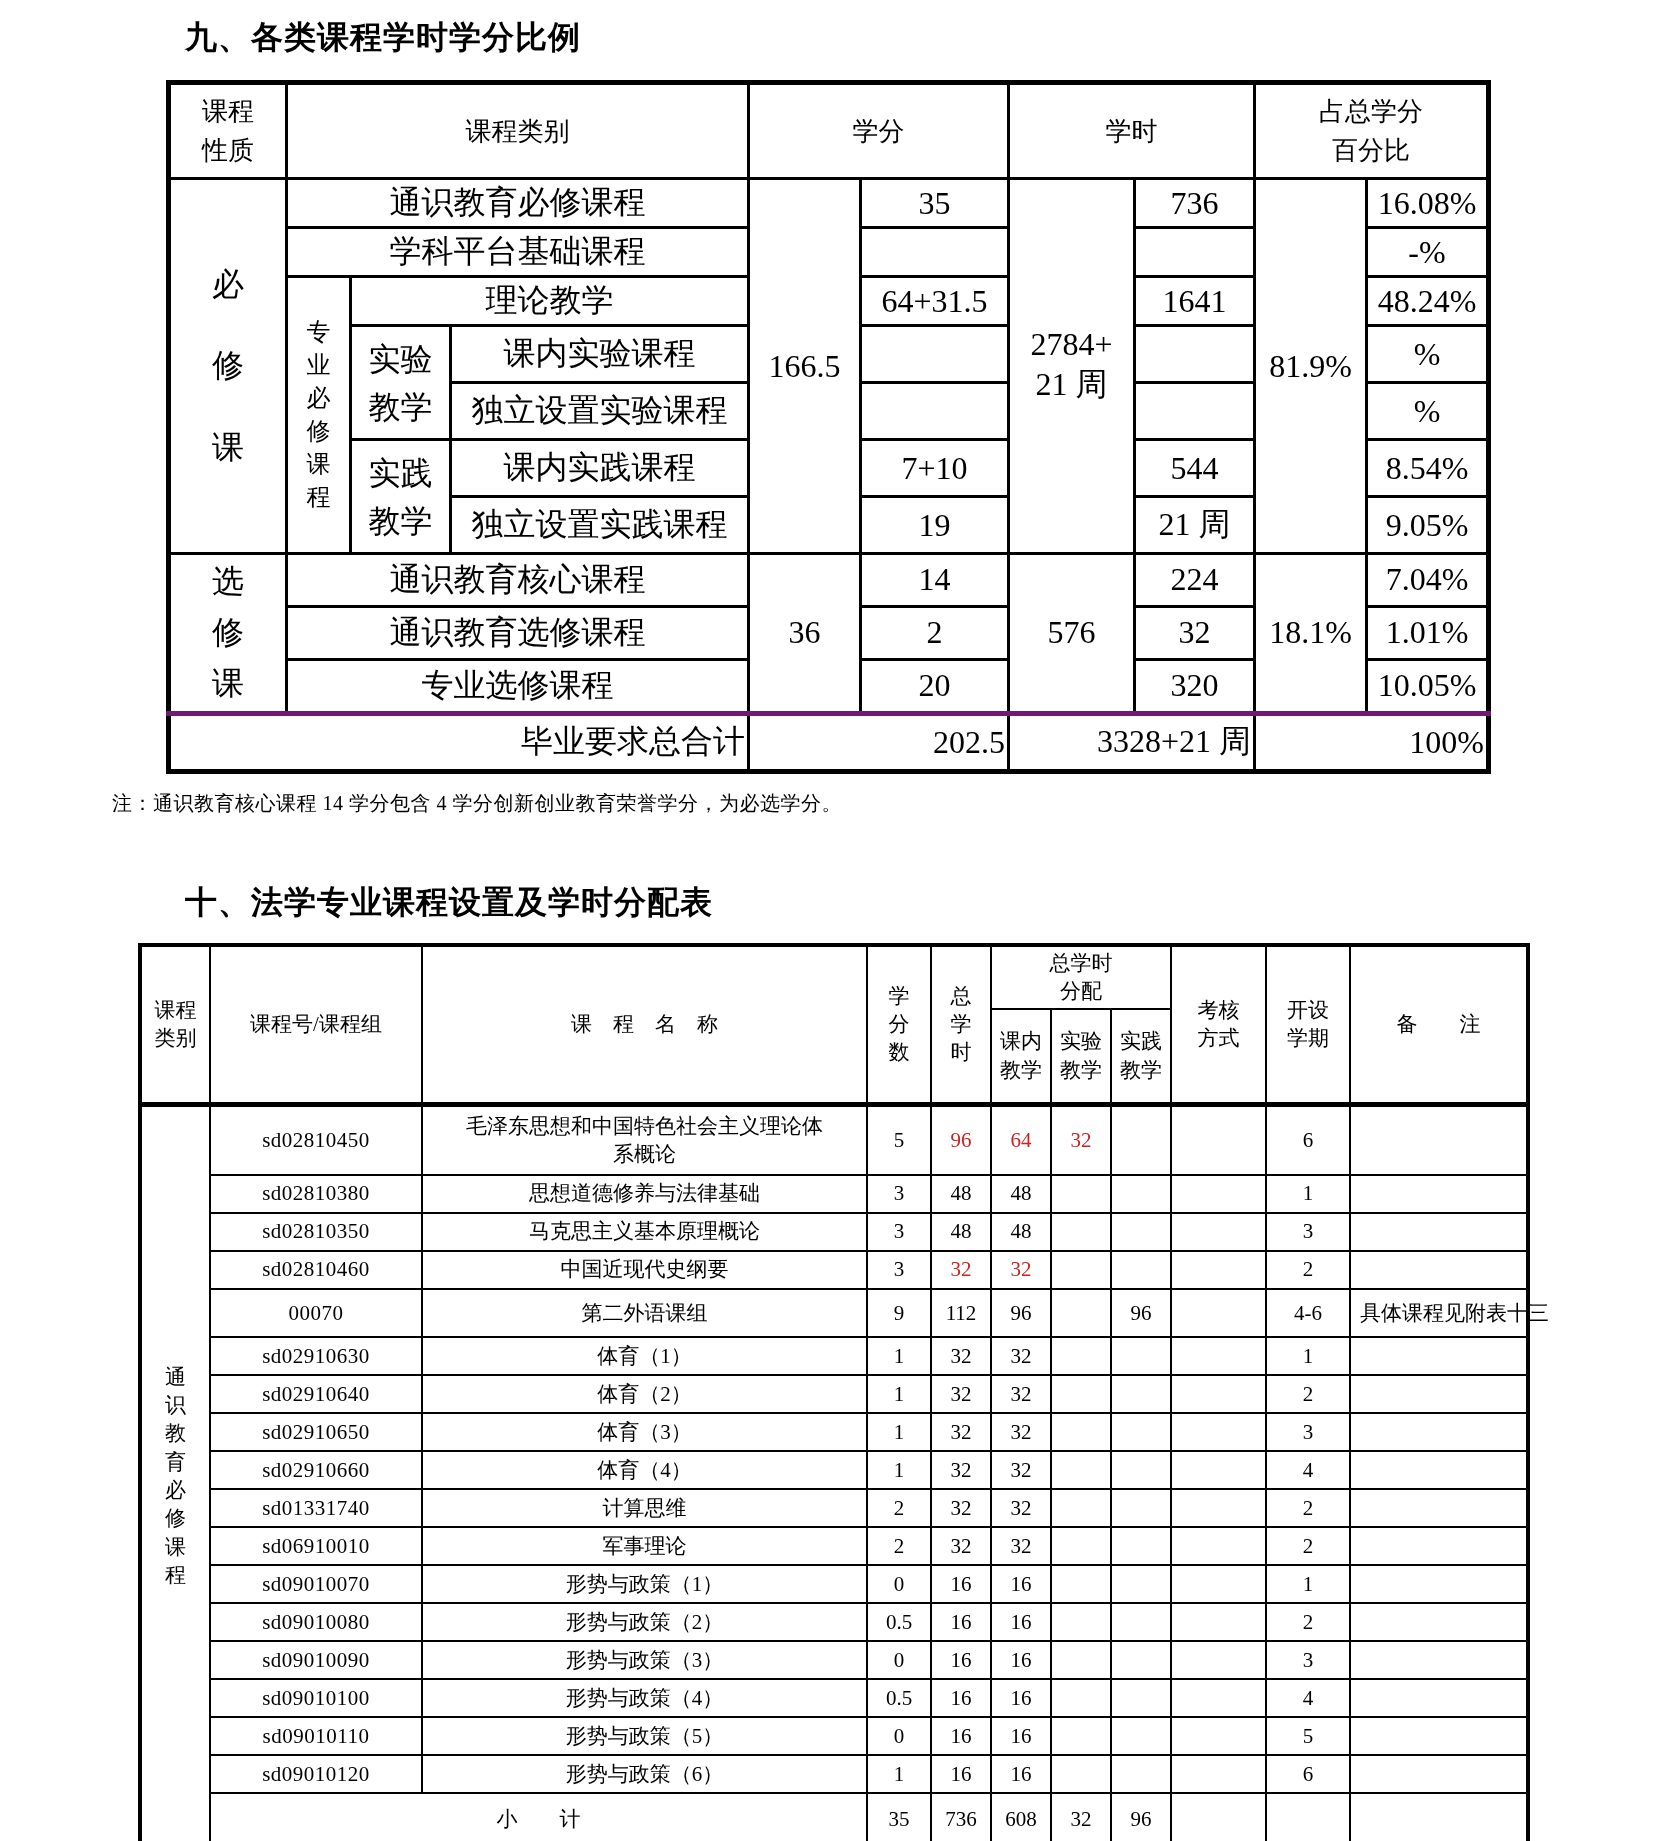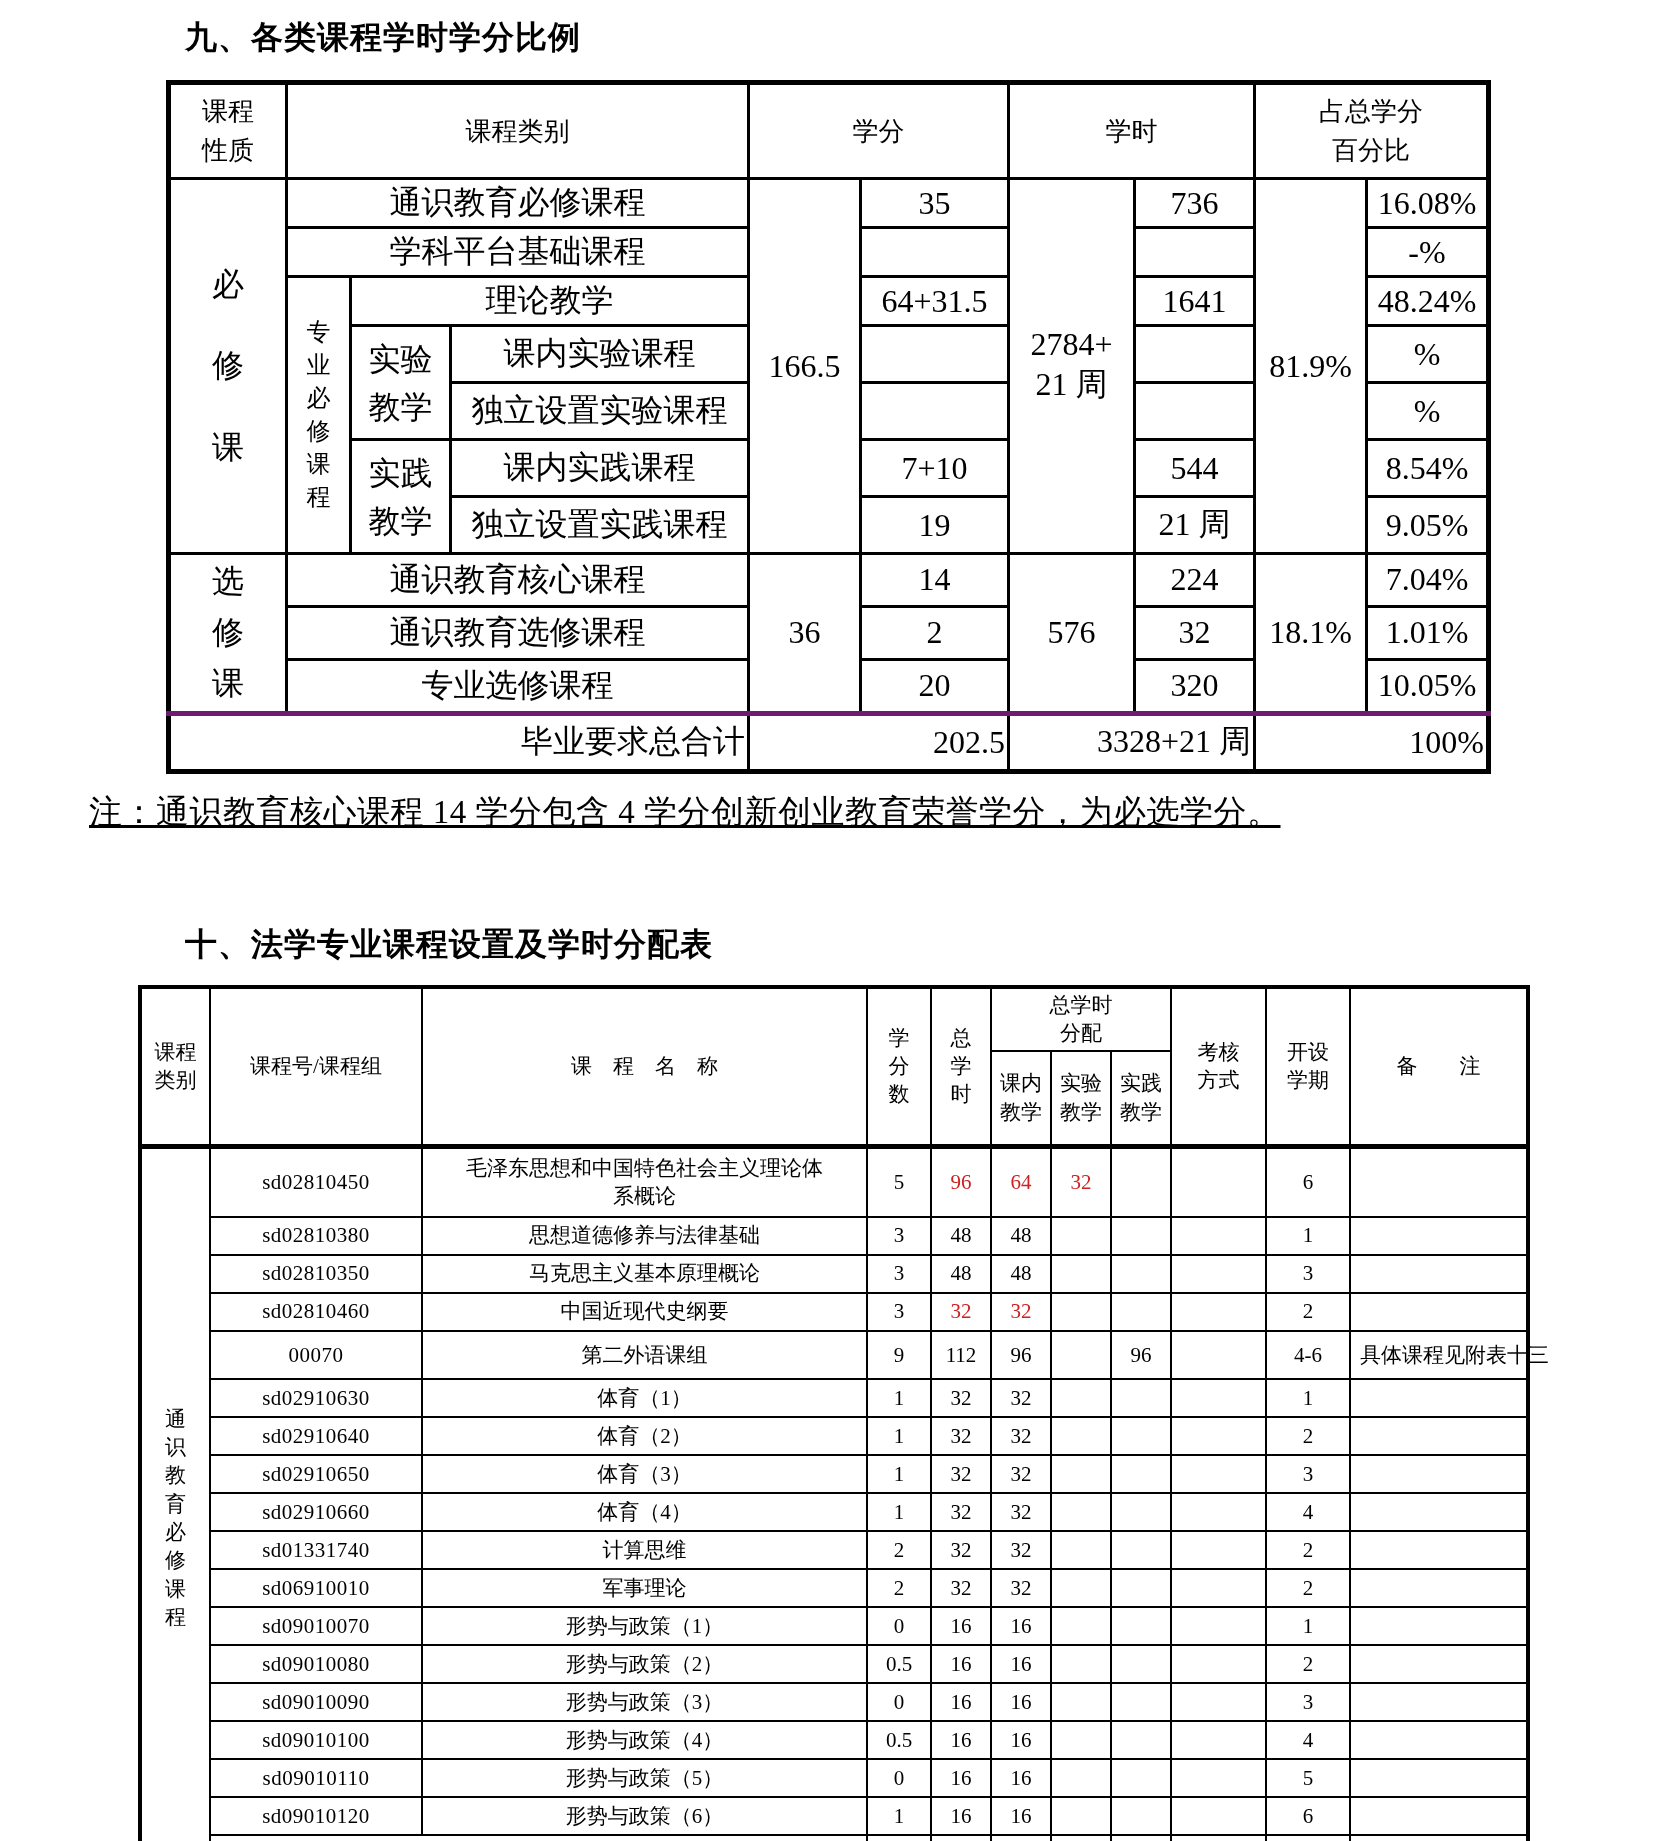--- a/index.html
+++ b/index.html
@@ -7,21 +7,21 @@
     width:1654px;height:1841px;position:relative;
     font-family:"Liberation Serif","DejaVu Serif",serif;
     color:#000;
     -webkit-font-smoothing:antialiased;
   }
   .title{
     font-family:"DejaVu Sans","Liberation Sans",sans-serif;
     font-weight:bold;font-size:32px;letter-spacing:1px;
   }
   #title1{padding:16px 0 0 185px;}
-  #title2{padding:0 0 0 185px;margin-top:88px;}
+  #title2{padding:0 0 0 185px;margin-top:64px;}
   table{border-collapse:collapse;table-layout:fixed;background:#fff;}
   td{
     border:3px solid #000;text-align:center;vertical-align:middle;
     white-space:pre-line;padding:1px 2px;overflow:visible;
   }
   
   #table1{margin:20px 0 0 166px;width:1320px;border:5px solid #000;}
   #table1 td{font-size:32px;}
   #table1 .hdr{font-size:26px;}
   .num{font-size:24px;}
@@ -29,21 +29,21 @@
   .v3s{line-height:1.6;}     
   .v6{line-height:1.38;font-size:24px !important;}  
   .lbl2{line-height:1.5;}
   #table1 tr.hrow{height:96px;}
   #table1 tr.r-a{height:45px;}
   #table1 tr.r-b{height:57px;}
   #table1 tr.r-c{height:47px;}
   #table1 tr.r-t{height:58px;}
   #table1 tr.r-t td{border-top:5px solid #701a75;text-align:right;}
   .note{
-    font-size:33px;padding:16px 0 0 89px;letter-spacing:0.5px;text-decoration:underline;
+    font-size:20px;padding:16px 0 0 112px;letter-spacing:0.5px;
   }
   
   #table2{margin:18px 0 0 138px;width:1388px;border:4px solid #000;}
   #table2 td{border-width:2px;font-size:21px;line-height:1.35;}
   #table2 tr.h1{height:64px;}
   #table2 tr.h2{height:96px;}
   #table2 tr.body-first td{border-top:5px solid #000;}
   #table2 tr.cr1{height:70px;}
   #table2 tr.cr{height:38px;}
   #table2 tr.sub{height:54px;}

